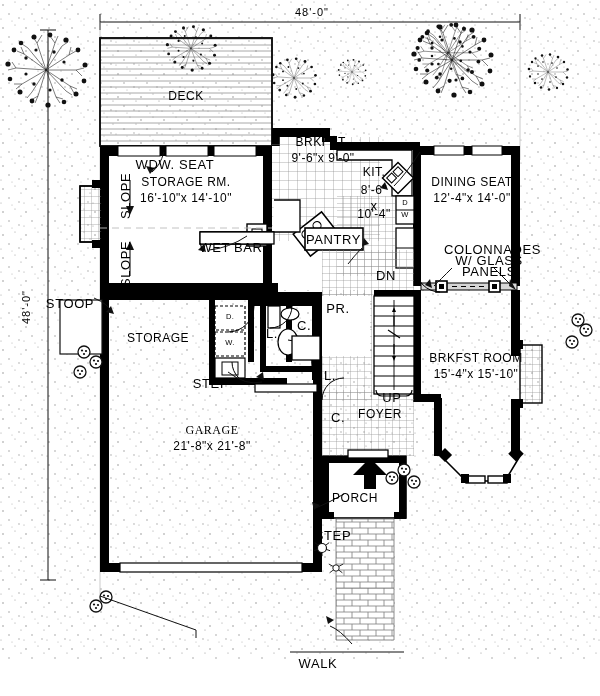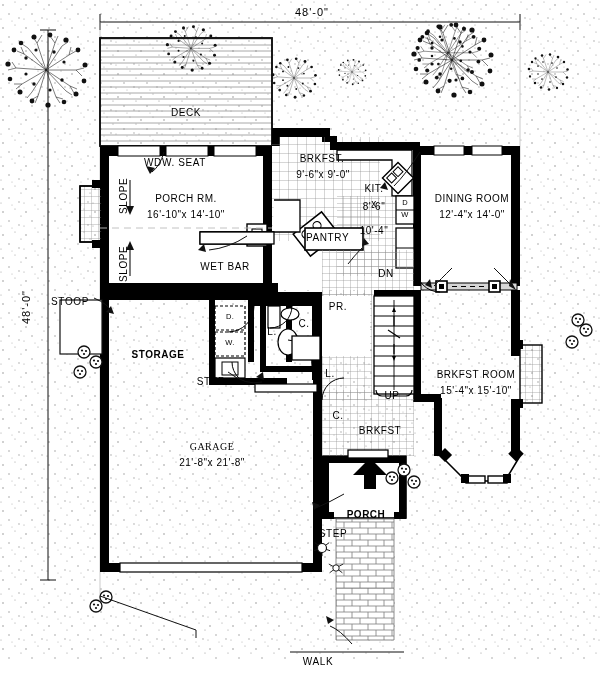--- a/index.html
+++ b/index.html
@@ -1,21 +1,21 @@
 <!DOCTYPE html>
 <html><head>
 <meta charset="utf-8">
 <style>
   html,body{margin:0;padding:0;background:#ffffff;}
   body{width:600px;height:696px;font-family:"Liberation Sans",sans-serif;color:#000;}
   #plan{position:relative;width:600px;height:696px;overflow:hidden;background:#fff;}
   svg{position:absolute;left:0;top:0;}
   .lbl{position:absolute;font-family:"Liberation Sans",sans-serif;color:#000;white-space:pre;text-align:center;letter-spacing:.5px;}
-  .room{font-size:10px;line-height:13px;margin-top:16px;}
-  .small{font-size:10px;letter-spacing:.6px;}
+  .room{font-size:12px;line-height:13px;}
+  .small{font-size:13px;letter-spacing:.6px;}
   .tiny{font-size:7.5px;letter-spacing:.3px;}
   .vert{writing-mode:vertical-rl;transform:rotate(180deg);}
   .dimtxt{font-size:11px;letter-spacing:1px;}
 </style>
 </head>
 <body>
 
 <div id="plan">
 
 <svg width="600" height="696" viewBox="0 0 600 696">
@@ -390,52 +390,53 @@
   </g>
 
   <line x1="196" y1="630" x2="196" y2="638" stroke="#111" stroke-width="1"></line>
 </svg>
 
 <div class="lbl dimtxt" style="left:282px;top:6px;width:60px;">48'-0"</div>
 <div class="lbl dimtxt vert" style="left:20px;top:290px;width:20px;">48'-0"</div>
 
 <div class="lbl room" style="left:136px;top:90px;width:100px;">DECK</div>
 
-<div class="lbl room" style="left:124px;top:176px;width:124px;">PORCH RM.</div>
+<div class="lbl room" style="left:124px;top:176px;width:124px;">STORAGE RM.</div>
 <div class="lbl room dim" style="left:124px;top:192px;width:124px;">16'-10"x 14'-10"</div>
 
 <div class="lbl room" style="left:274px;top:136px;width:96px;">BRKFST.</div>
 <div class="lbl room dim" style="left:268px;top:152px;width:110px;">9'-6"x 9'-0"</div>
 
 <div class="lbl room" style="left:346px;top:166px;width:56px;">KIT.</div>
 <div class="lbl room dim" style="left:346px;top:184px;width:56px;">8'-6"</div>
 <div class="lbl small" style="left:346px;top:198px;width:56px;">x</div>
 <div class="lbl room dim" style="left:344px;top:208px;width:60px;">10'-4"</div>
 
-<div class="lbl room" style="left:424px;top:176px;width:96px;">DINING ROOM</div>
+<div class="lbl room" style="left:424px;top:176px;width:96px;">DINING SEAT</div>
 <div class="lbl room dim" style="left:424px;top:192px;width:96px;">12'-4"x 14'-0"</div>
 
 <div class="lbl room" style="left:424px;top:352px;width:104px;">BRKFST ROOM</div>
 <div class="lbl room dim" style="left:424px;top:368px;width:104px;">15'-4"x 15'-10"</div>
 
-<div class="lbl room" style="left:108px;top:332px;width:100px;font-weight:bold;">STORAGE</div>
+<div class="lbl room" style="left:108px;top:332px;width:100px;">STORAGE</div>
 
 <div class="lbl room" style="left:160px;top:424px;width:104px;font-family:Liberation Serif, serif;">GARAGE</div>
 <div class="lbl room dim" style="left:154px;top:440px;width:116px;">21'-8"x 21'-8"</div>
 
-<div class="lbl room" style="left:344px;top:408px;width:72px;">BRKFST</div>
-<div class="lbl room" style="left:328px;top:492px;width:76px;font-weight:bold;">PORCH</div>
+<div class="lbl room" style="left:344px;top:408px;width:72px;">FOYER</div>
+<div class="lbl room" style="left:317px;top:492px;width:76px;">PORCH</div>
 
 <div class="lbl small" style="left:130px;top:157px;width:90px;">WDW. SEAT</div>
-<div class="lbl small" style="left:190px;top:240px;width:70px;margin-top:21px;">WET BAR</div>
+<div class="lbl small" style="left:196px;top:240px;width:70px;">WET BAR</div>
 <div class="lbl small vert" style="left:118px;top:168px;width:14px;height:56px;">SLOPE</div>
 <div class="lbl small vert" style="left:118px;top:236px;width:14px;height:56px;">SLOPE</div>
 <div class="lbl small" style="left:306px;top:232px;width:40px;">PANTRY</div>
 <div class="lbl tiny" style="left:398px;top:198px;width:14px;">D</div>
 <div class="lbl tiny" style="left:398px;top:210px;width:14px;">W</div>
+<div class="lbl small" style="left:444px;top:244px;width:90px;line-height:11px;">COLONNADES<br>W/ GLASS<br>PANELS</div>
 <div class="lbl small" style="left:42px;top:296px;width:56px;">STOOP</div>
 <div class="lbl tiny" style="left:222px;top:312px;width:16px;">D.</div>
 <div class="lbl tiny" style="left:222px;top:338px;width:16px;">W.</div>
 <div class="lbl small" style="left:264px;top:326px;width:16px;">L.</div>
 <div class="lbl small" style="left:296px;top:318px;width:16px;">C.</div>
 <div class="lbl small" style="left:324px;top:301px;width:28px;">PR.</div>
 <div class="lbl small" style="left:322px;top:368px;width:16px;">L.</div>
 <div class="lbl small" style="left:330px;top:410px;width:16px;">C.</div>
 <div class="lbl small" style="left:190px;top:376px;width:42px;">STEP</div>
 <div class="lbl small" style="left:312px;top:528px;width:42px;">STEP</div>

